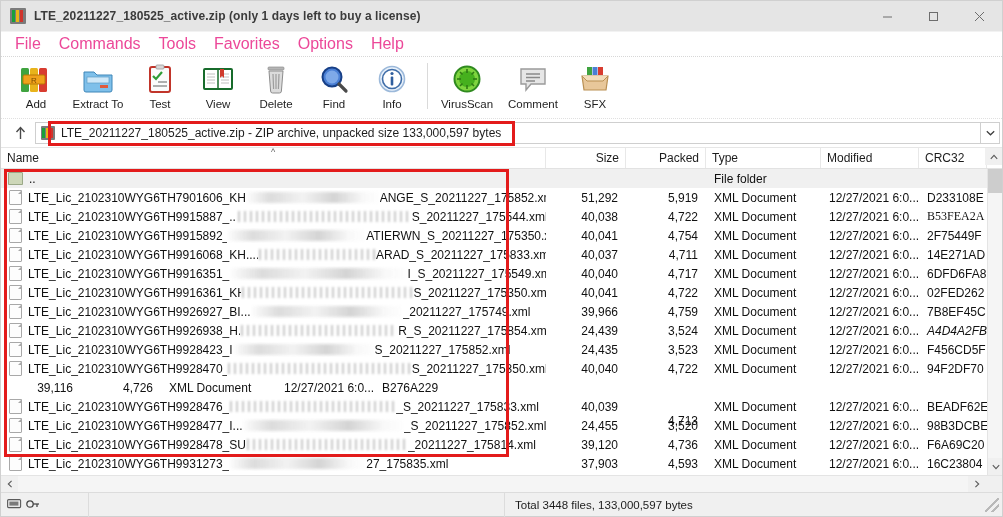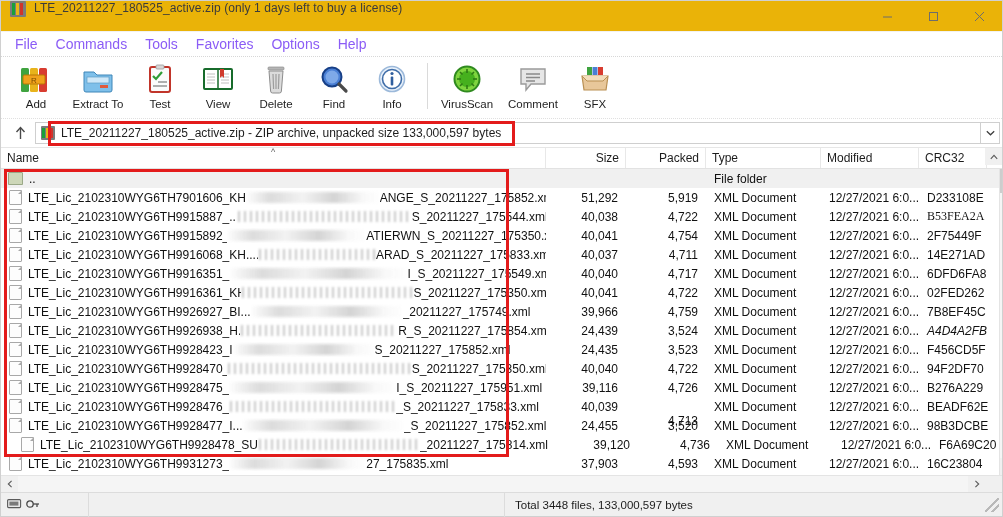--- a/index.html
+++ b/index.html
@@ -16,24 +16,25 @@
     background: #ffffff;
     border: 1px solid #d0d0d0;
     display: flex;
     flex-direction: column;
   }
 
   
   .titlebar {
     height: 31px;
     flex: 0 0 31px;
-    background: #eab308;
-    display: flex;
-    align-items: flex-start;
+    background: #e5e5e5;
+    display: flex;
+    align-items: center;
     border-bottom: 1px solid #f2f2f2;
+    font-weight: bold;
   }
   .app-icon {
     width: 16px; height: 16px;
     margin-left: 9px; margin-right: 8px;
     position: relative;
     flex: 0 0 16px;
     background: #7b7b7b;
     border-radius: 1px;
     overflow: hidden;
   }
@@ -64,22 +65,22 @@
   
   .menubar {
     height: 24px;
     flex: 0 0 24px;
     display: flex;
     align-items: center;
     background: #ffffff;
     padding-left: 5px;
   }
   .menu-item {
-    font-size: 14px;
-    color: #8b5cf6;
+    font-size: 16px;
+    color: #ec4899;
     padding: 3px 9px;
     white-space: nowrap;
   }
 
   
   .toolbar {
     height: 62px;
     flex: 0 0 62px;
     background: #ffffff;
     display: flex;
@@ -723,26 +724,20 @@
             <span class="redact dotty" style="width: 185px;"></span>
             <span class="fname">S_20211227_175350.xml</span>
           </div>
           <div class="c-size" style="width: 80px; flex: 0 0 80px;">40,040</div>
           <div class="c-packed" style="width: 80px; flex: 0 0 80px;">4,722</div>
           <div class="c-type" style="width: 115px; flex: 0 0 115px;">XML Document</div>
           <div class="c-mod" style="width: 98px; flex: 0 0 98px;">12/27/2021 6:0...</div>
           <div class="c-crc" style="width: 68px; flex: 0 0 68px;">94F2DF70</div>
         </div>
         <div class="row">
-          <div class="c-name" style="width: 545px; flex: 0 0 545px;">
-            <span class="ficon"></span>
-            <span class="fname">LTE_Lic_2102310WYG6TH9928475_</span>
-            <span class="redact" style="width: 165px;"></span>
-            <span class="fname">I_S_20211227_175951.xml</span>
-          </div>
           <div class="c-size" style="width: 80px; flex: 0 0 80px;">39,116</div>
           <div class="c-packed" style="width: 80px; flex: 0 0 80px;">4,726</div>
           <div class="c-type" style="width: 115px; flex: 0 0 115px;">XML Document</div>
           <div class="c-mod" style="width: 98px; flex: 0 0 98px;">12/27/2021 6:0...</div>
           <div class="c-crc" style="width: 68px; flex: 0 0 68px;">B276A229</div>
         </div>
         <div class="row">
           <div class="c-name" style="width: 545px; flex: 0 0 545px;">
             <span class="ficon"></span>
             <span class="fname">LTE_Lic_2102310WYG6TH9928476_</span>
@@ -762,21 +757,21 @@
             <span class="redact" style="width: 160px;"></span>
             <span class="fname">_S_20211227_175852.xml</span>
           </div>
           <div class="c-size" style="width: 80px; flex: 0 0 80px;">24,455</div>
           <div class="c-packed" style="width: 80px; flex: 0 0 80px;">3,520</div>
           <div class="c-type" style="width: 115px; flex: 0 0 115px;">XML Document</div>
           <div class="c-mod" style="width: 98px; flex: 0 0 98px;">12/27/2021 6:0...</div>
           <div class="c-crc" style="width: 68px; flex: 0 0 68px;">98B3DCBE</div>
         </div>
         <div class="row">
-          <div class="c-name" style="width: 545px; flex: 0 0 545px; margin-left: 12px;">
+          <div class="c-name" style="width: 545px; flex: 0 0 545px;">
             <span class="ficon"></span>
             <span class="fname">LTE_Lic_2102310WYG6TH9928478_SU</span>
             <span class="redact dotty" style="width: 160px;"></span>
             <span class="fname">_20211227_175814.xml</span>
           </div>
           <div class="c-size" style="width: 80px; flex: 0 0 80px;">39,120</div>
           <div class="c-packed" style="width: 80px; flex: 0 0 80px;">4,736</div>
           <div class="c-type" style="width: 115px; flex: 0 0 115px;">XML Document</div>
           <div class="c-mod" style="width: 98px; flex: 0 0 98px;">12/27/2021 6:0...</div>
           <div class="c-crc" style="width: 68px; flex: 0 0 68px;">F6A69C20</div>

